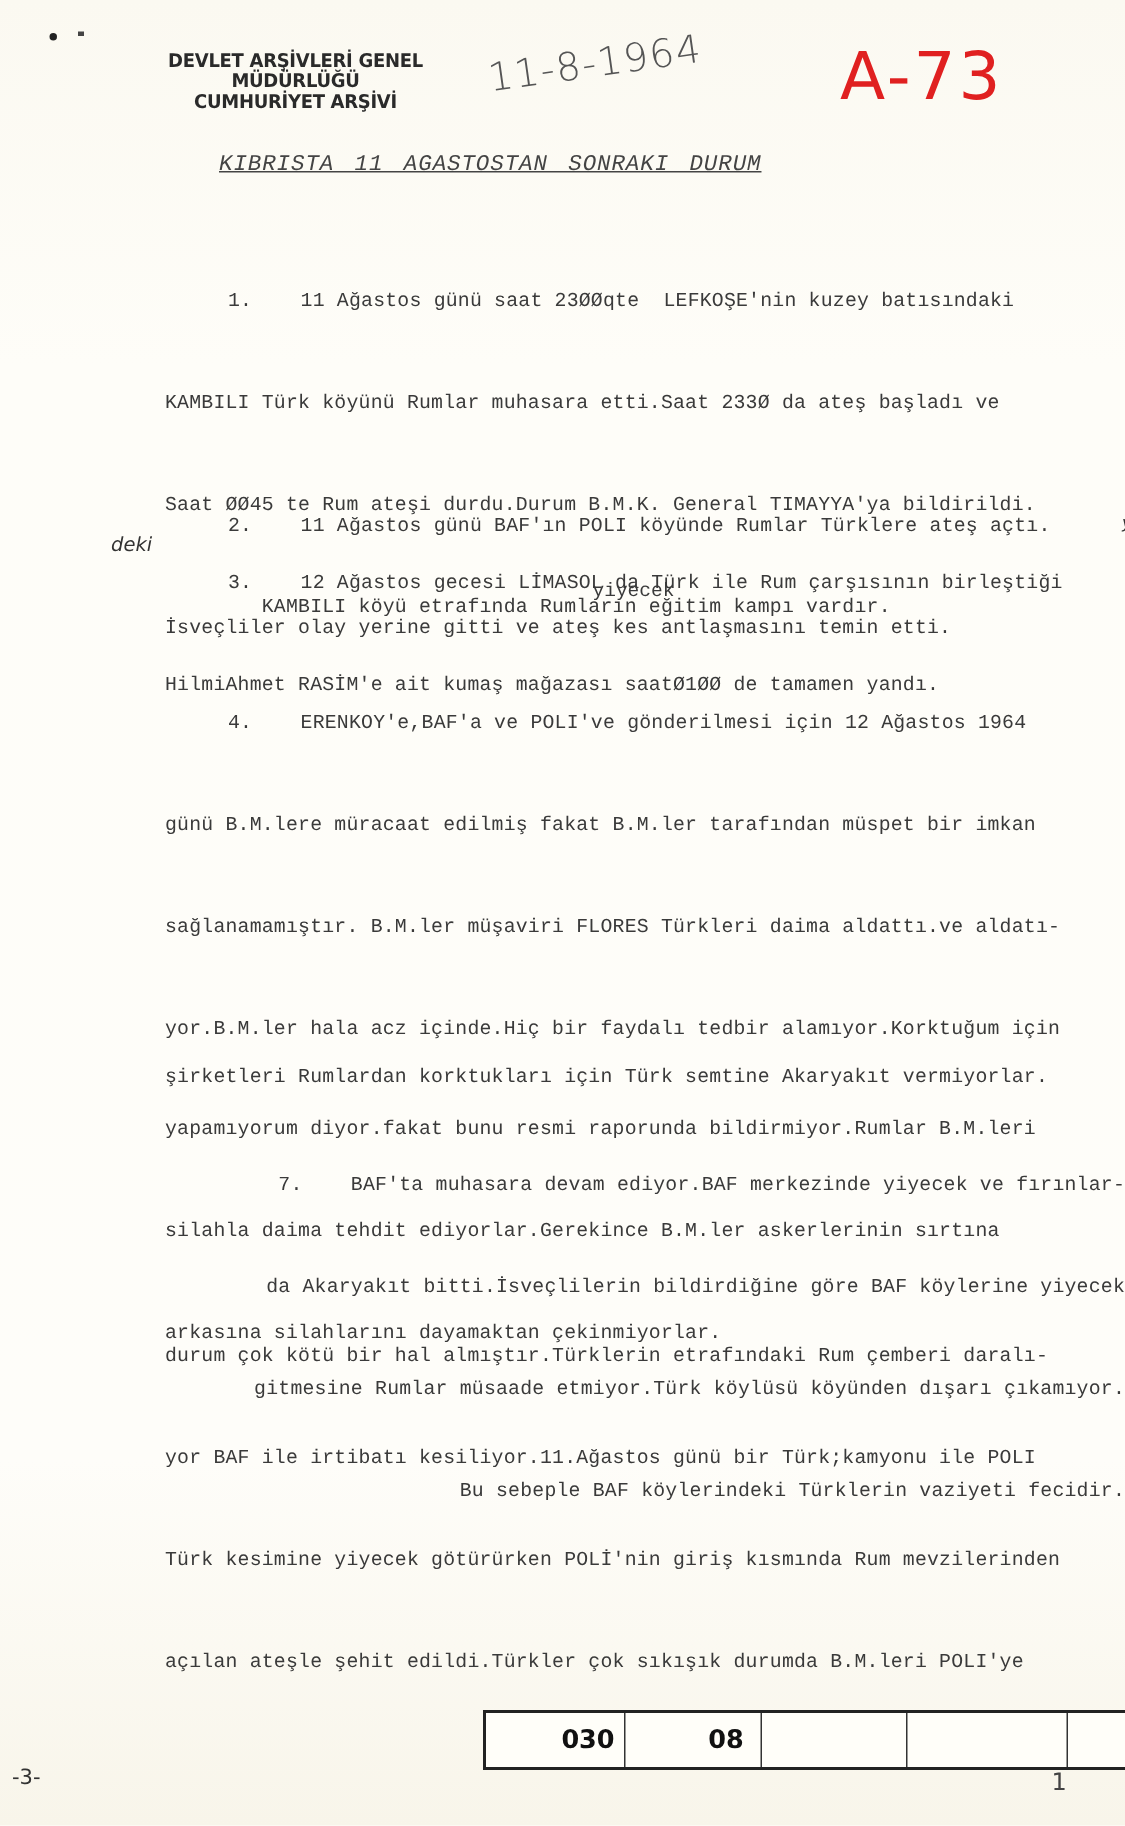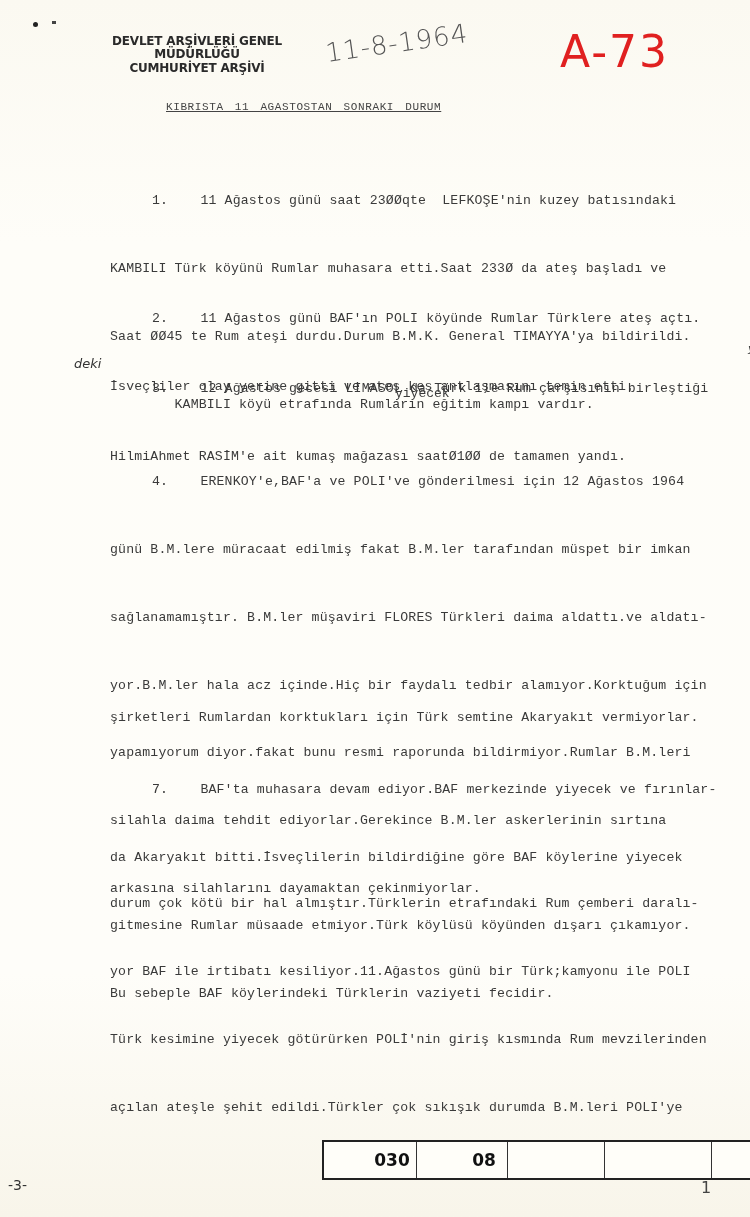--- a/index.html
+++ b/index.html
@@ -26,23 +26,23 @@
       position: absolute; left: 325px; top: 28px;
       font-family: "DejaVu Sans", sans-serif; font-size: 26px; color: #555;
       transform: rotate(-8deg); font-weight: 300; letter-spacing: 1px;
     }
     .ref-code {
       position: absolute; left: 560px; top: 26px;
       font-family: "DejaVu Sans", sans-serif; font-size: 44px; color: #e02020;
       letter-spacing: 2px; font-weight: normal;
     }
     .title {
-      position: absolute; left: 166px; top: 101px;
-      font-size: 11px; color: #444; text-decoration: underline;
-      letter-spacing: 0.6px; word-spacing: 4px;
+      position: absolute; left: 146px; top: 101px;
+      font-size: 15px; color: #444; text-decoration: underline;
+      letter-spacing: 0.6px; word-spacing: 4px; font-style: italic;
     }
     .para {
       position: absolute; left: 110px; width: 640px;
       font-size: 13.2px; line-height: 22.6px; color: #3a3a3a;
       letter-spacing: 0.15px; white-space: pre;
     }
     .para .line { display: block; }
     .margin-note {
       position: absolute; font-family: "DejaVu Sans", sans-serif;
       font-size: 13px; color: #333; font-style: italic;
@@ -89,21 +89,21 @@
   <div class="title">KIBRISTA 11 AGASTOSTAN  SONRAKI  DURUM</div>
 
   <div class="para" style="top:145px; left:110px;">
     <span class="line" style="margin-left:42px;">1.    11 Ağastos günü saat 23ØØqte  LEFKOŞE'nin kuzey batısındaki</span>
     <span class="line">KAMBILI Türk köyünü Rumlar muhasara etti.Saat 233Ø da ateş başladı ve</span>
     <span class="line">Saat ØØ45 te Rum ateşi durdu.Durum B.M.K. General TIMAYYA'ya bildirildi.</span>
     <span class="line">        KAMBILI köyü etrafında Rumların eğitim kampı vardır.</span>
   </div>
 
   <div class="para" style="top:263px;">
-    <span class="line" style="margin-left:42px;">2.    11 Ağastos günü BAF'ın POLI köyünde Rumlar Türklere ateş açtı.</span>
+    <span class="line" style="margin-left:42px;margin-top:32px;">2.    11 Ağastos günü BAF'ın POLI köyünde Rumlar Türklere ateş açtı.</span>
     <span class="line">İsveçliler olay yerine gitti ve ateş kes antlaşmasını temin etti.</span>
   </div>
 
   <div class="para" style="top:333px;">
     <span class="line" style="margin-left:42px;">3.    12 Ağastos gecesi LİMASOL da Türk ile Rum çarşısının birleştiği</span>
     <span class="line">HilmiAhmet RASİM'e ait kumaş mağazası saatØ1ØØ de tamamen yandı.</span>
   </div>
   <div class="margin-note" style="left:748px; top:342px; font-size:11px;">yer</div>
   <div class="margin-note" style="left:74px; top:356px;">deki</div>
 
@@ -116,21 +116,21 @@
     <span class="line">yapamıyorum diyor.fakat bunu resmi raporunda bildirmiyor.Rumlar B.M.leri</span>
     <span class="line">silahla daima tehdit ediyorlar.Gerekince B.M.ler askerlerinin sırtına</span>
     <span class="line">arkasına silahlarını dayamaktan çekinmiyorlar.</span>
   </div>
 
 
   <div class="para" style="top:662px;">
     <span class="line">şirketleri Rumlardan korktukları için Türk semtine Akaryakıt vermiyorlar.</span>
   </div>
 
-  <div class="para" style="top:734px;">
+  <div class="para" style="top:734px;text-align:right;">
     <span class="line" style="margin-left:42px;">7.    BAF'ta muhasara devam ediyor.BAF merkezinde yiyecek ve fırınlar-</span>
     <span class="line">da Akaryakıt bitti.İsveçlilerin bildirdiğine göre BAF köylerine yiyecek</span>
     <span class="line">gitmesine Rumlar müsaade etmiyor.Türk köylüsü köyünden dışarı çıkamıyor.</span>
     <span class="line">Bu sebeple BAF köylerindeki Türklerin vaziyeti fecidir.</span>
   </div>
 
   <div class="para" style="top:848px;">
     <span class="line">durum çok kötü bir hal almıştır.Türklerin etrafındaki Rum çemberi daralı-</span>
     <span class="line">yor BAF ile irtibatı kesiliyor.11.Ağastos günü bir Türk;kamyonu ile POLI</span>
     <span class="line">Türk kesimine yiyecek götürürken POLİ'nin giriş kısmında Rum mevzilerinden</span>

